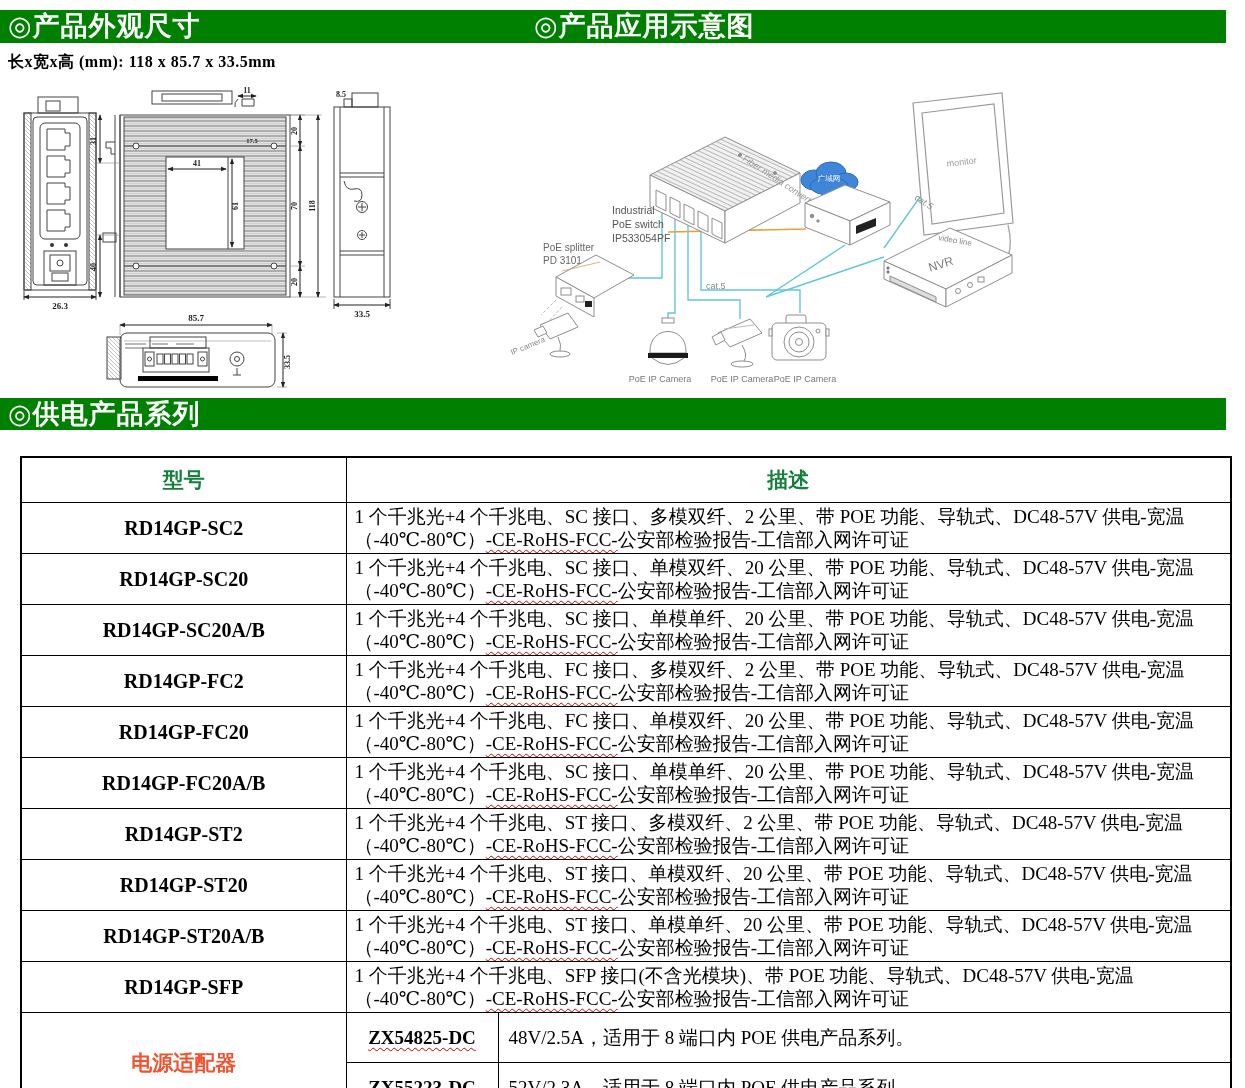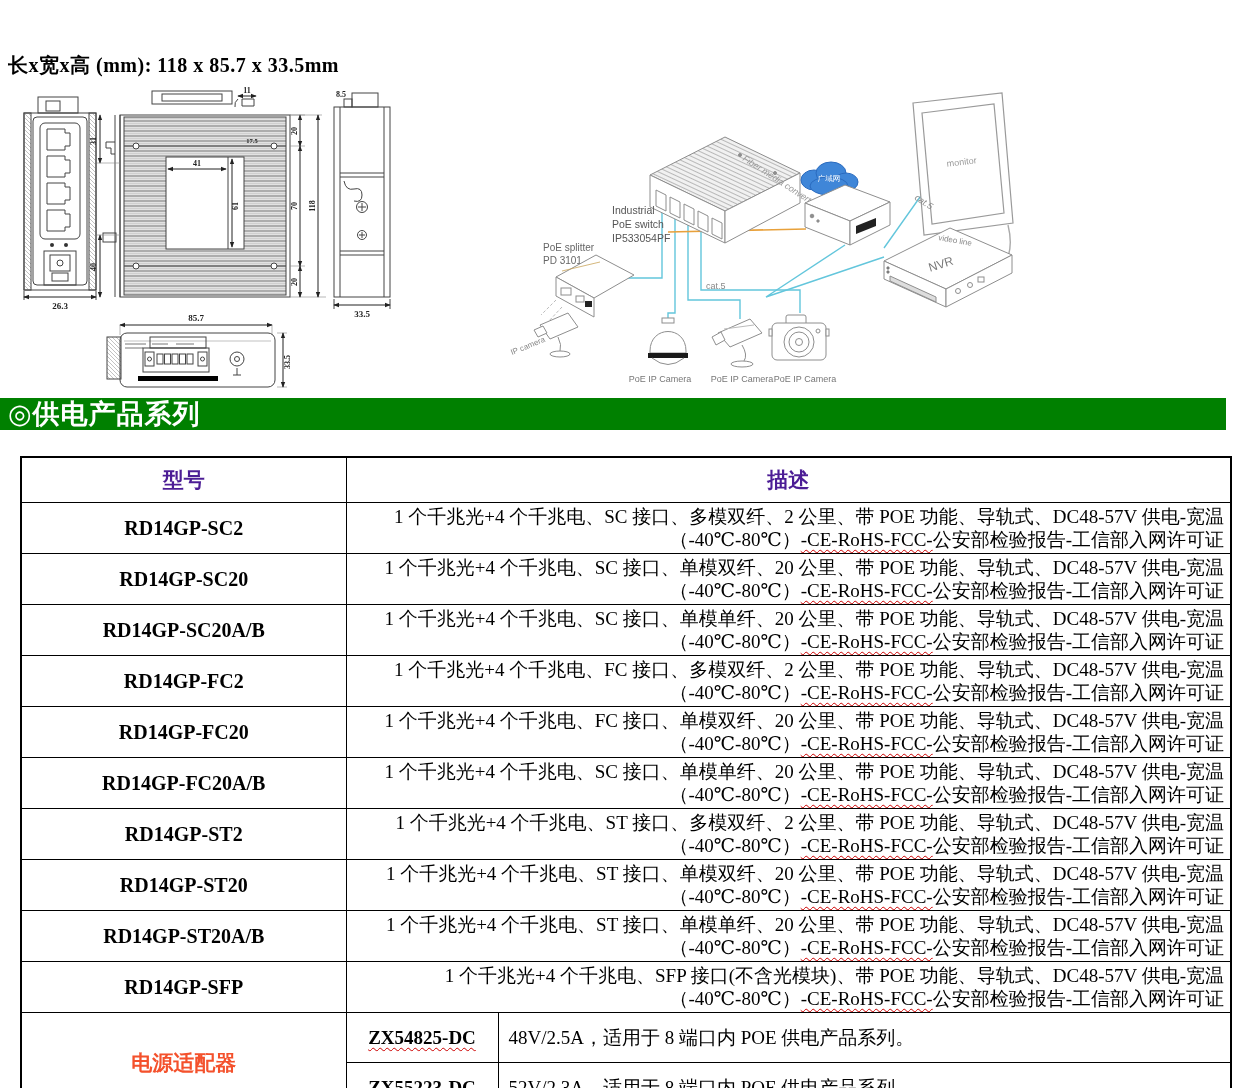--- a/index.html
+++ b/index.html
@@ -1,45 +1,49 @@
 <!DOCTYPE html>
 <html><head>
 <meta charset="utf-8">
 <style>
   html,body{margin:0;padding:0;background:#fff;}
   .page{position:relative;width:1245px;height:1088px;background:#fff;
         font-family:"Liberation Serif","DejaVu Serif",serif;overflow:hidden;}
   .greenbar{position:absolute;left:0;width:1226px;height:33px;background:#008000;}
   .bar-title{position:absolute;top:0;color:#fff;font-weight:bold;font-size:27px;
              white-space:nowrap;letter-spacing:1px;line-height:33px;}
-  .dimline{position:absolute;left:8px;top:52px;font-size:20px;font-weight:bold;color:#000;
+  .dimline{position:absolute;left:8px;top:52px;font-size:16px;font-weight:bold;color:#000;
            letter-spacing:0.5px;}
   .drawings{position:absolute;left:0;top:85px;width:1245px;height:313px;}
   
   table.order{position:absolute;left:20px;top:456px;width:1212px;border-collapse:collapse;
               table-layout:fixed;border:2px solid #000;}
   table.order td{border:1px solid #000;vertical-align:middle;overflow:hidden;}
-  td.hdr{height:42px;text-align:center;color:#4c1d95;font-weight:bold;font-size:21px;}
+  td.hdr{height:42px;text-align:center;color:#15803d;font-weight:bold;font-size:21px;}
   td.model{height:48px;text-align:center;font-weight:bold;font-size:20px;
            font-family:"Liberation Serif","DejaVu Serif",serif;}
-  td.desc{height:48px;font-size:19px;line-height:23px;padding:1px 6px 1px 8px;text-align:right;}
+  td.desc{height:48px;font-size:19px;line-height:23px;padding:1px 6px 1px 8px;text-align:left;}
   td.pwr-label{text-align:center;color:#f4512c;font-weight:bold;font-size:21px;}
   td.pwr-code{height:47px;text-align:center;font-weight:bold;font-size:19px;margin-left:15px;}
   td.pwr-desc{height:47px;font-size:19px;padding:1px 6px 1px 10px;text-align:left;}
   .sq{text-decoration-line:underline;text-decoration-style:wavy;text-decoration-color:#c00;
       text-decoration-thickness:1px;text-underline-offset:3px;}
   
   svg text{font-family:"Liberation Sans","DejaVu Sans",sans-serif;}
   svg .dim{font-family:"Liberation Serif","DejaVu Serif",serif;font-weight:bold;fill:#222;}
 </style>
 </head>
 <body>
 
 <div class="page">
 
+  <div class="greenbar" style="top:10px;">
+    <span class="bar-title" style="left:8px;">◎产品外观尺寸</span>
+    <span class="bar-title" style="left:534px;">◎产品应用示意图</span>
+  </div>
 
   <div class="dimline">长x宽x高 (mm): 118 x 85.7 x 33.5mm</div>
 
   <svg class="drawings" viewBox="0 0 1245 313">
     <defs>
       <pattern id="hatchV" width="4" height="4" patternUnits="userSpaceOnUse">
         <path d="M0,0 L4,4" stroke="#999" stroke-width="0.6"></path>
       </pattern>
       <pattern id="fins" width="12" height="5" patternUnits="userSpaceOnUse">
         <rect width="12" height="5" fill="#e2e2e2"></rect>

